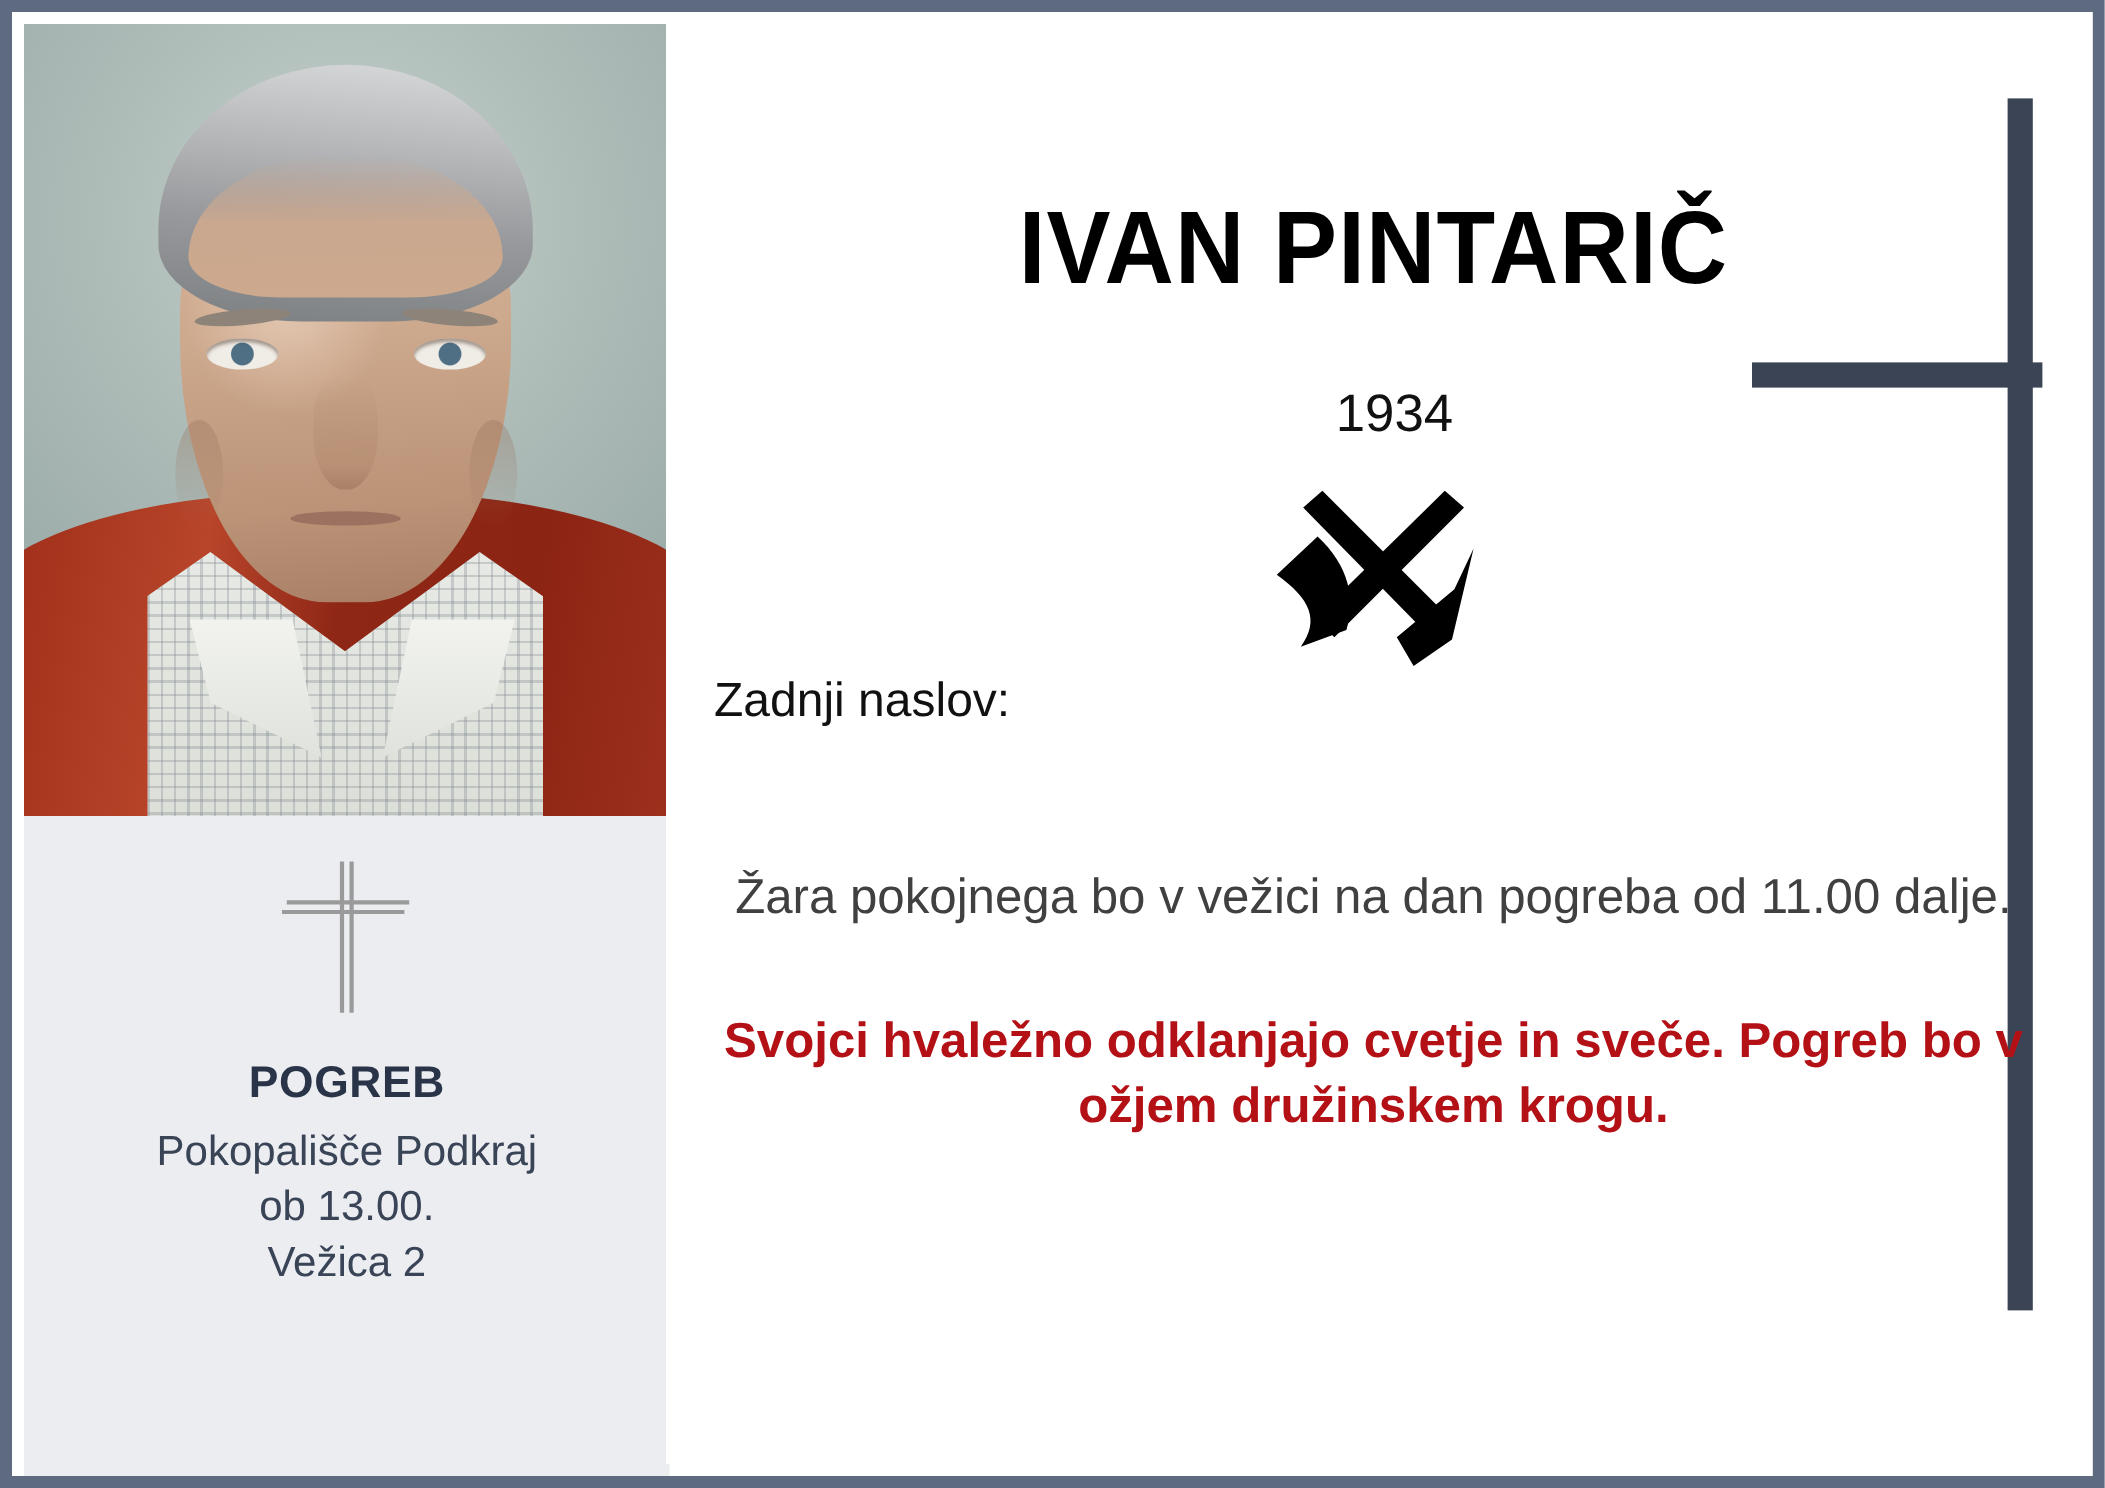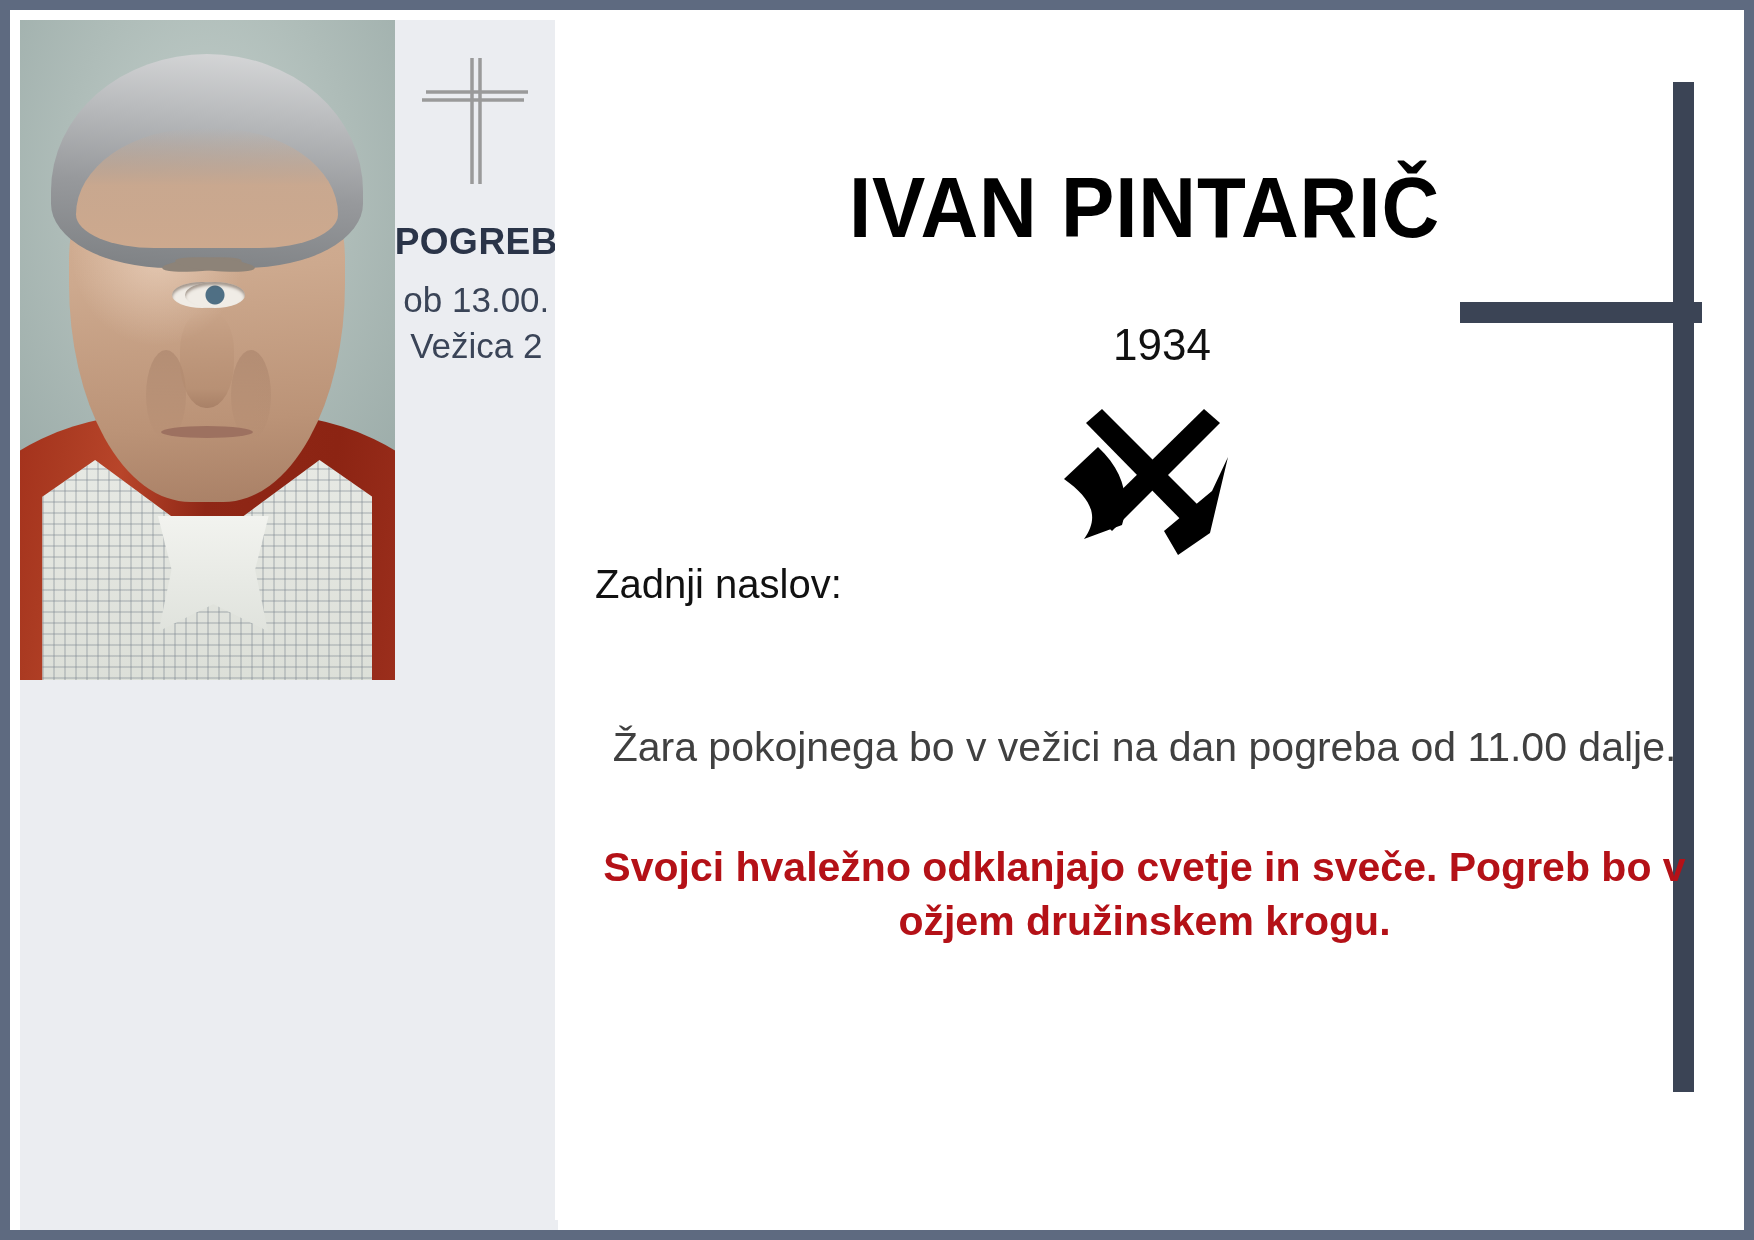--- a/index.html
+++ b/index.html
@@ -23,21 +23,21 @@
 
   
   .left-col {
     position: absolute;
     left: 10px;
     top: 10px;
     width: 538px;
     height: 1220px;
     background: #ebedf1;
     display: flex;
-    flex-direction: row;
+    flex-direction: column;
   }
 
   .portrait {
     position: relative;
     width: 535px;
     height: 660px;
     overflow: hidden;
     background: #b9c6c3;
   }
 
@@ -373,20 +373,21 @@
       <svg class="cross-icon" viewBox="0 0 120 135">
         <g fill="none" stroke="#9a9a9a" stroke-width="3.5">
           <line x1="56" y1="6" x2="56" y2="132"></line>
           <line x1="64" y1="6" x2="64" y2="132"></line>
           <line x1="10" y1="40" x2="112" y2="40"></line>
           <line x1="6" y1="48" x2="108" y2="48"></line>
         </g>
       </svg>
 
       <div class="pogreb-title">POGREB</div>
+      <div class="sidebar-line">Pokopališče Podkraj</div>
       <div class="sidebar-line">ob 13.00.</div>
       <div class="sidebar-line">Vežica 2</div>
     </div>
   </div>
 
   <div class="right-col">
 
     <div class="decor-cross">
       <div class="v"></div>
       <div class="h"></div>

